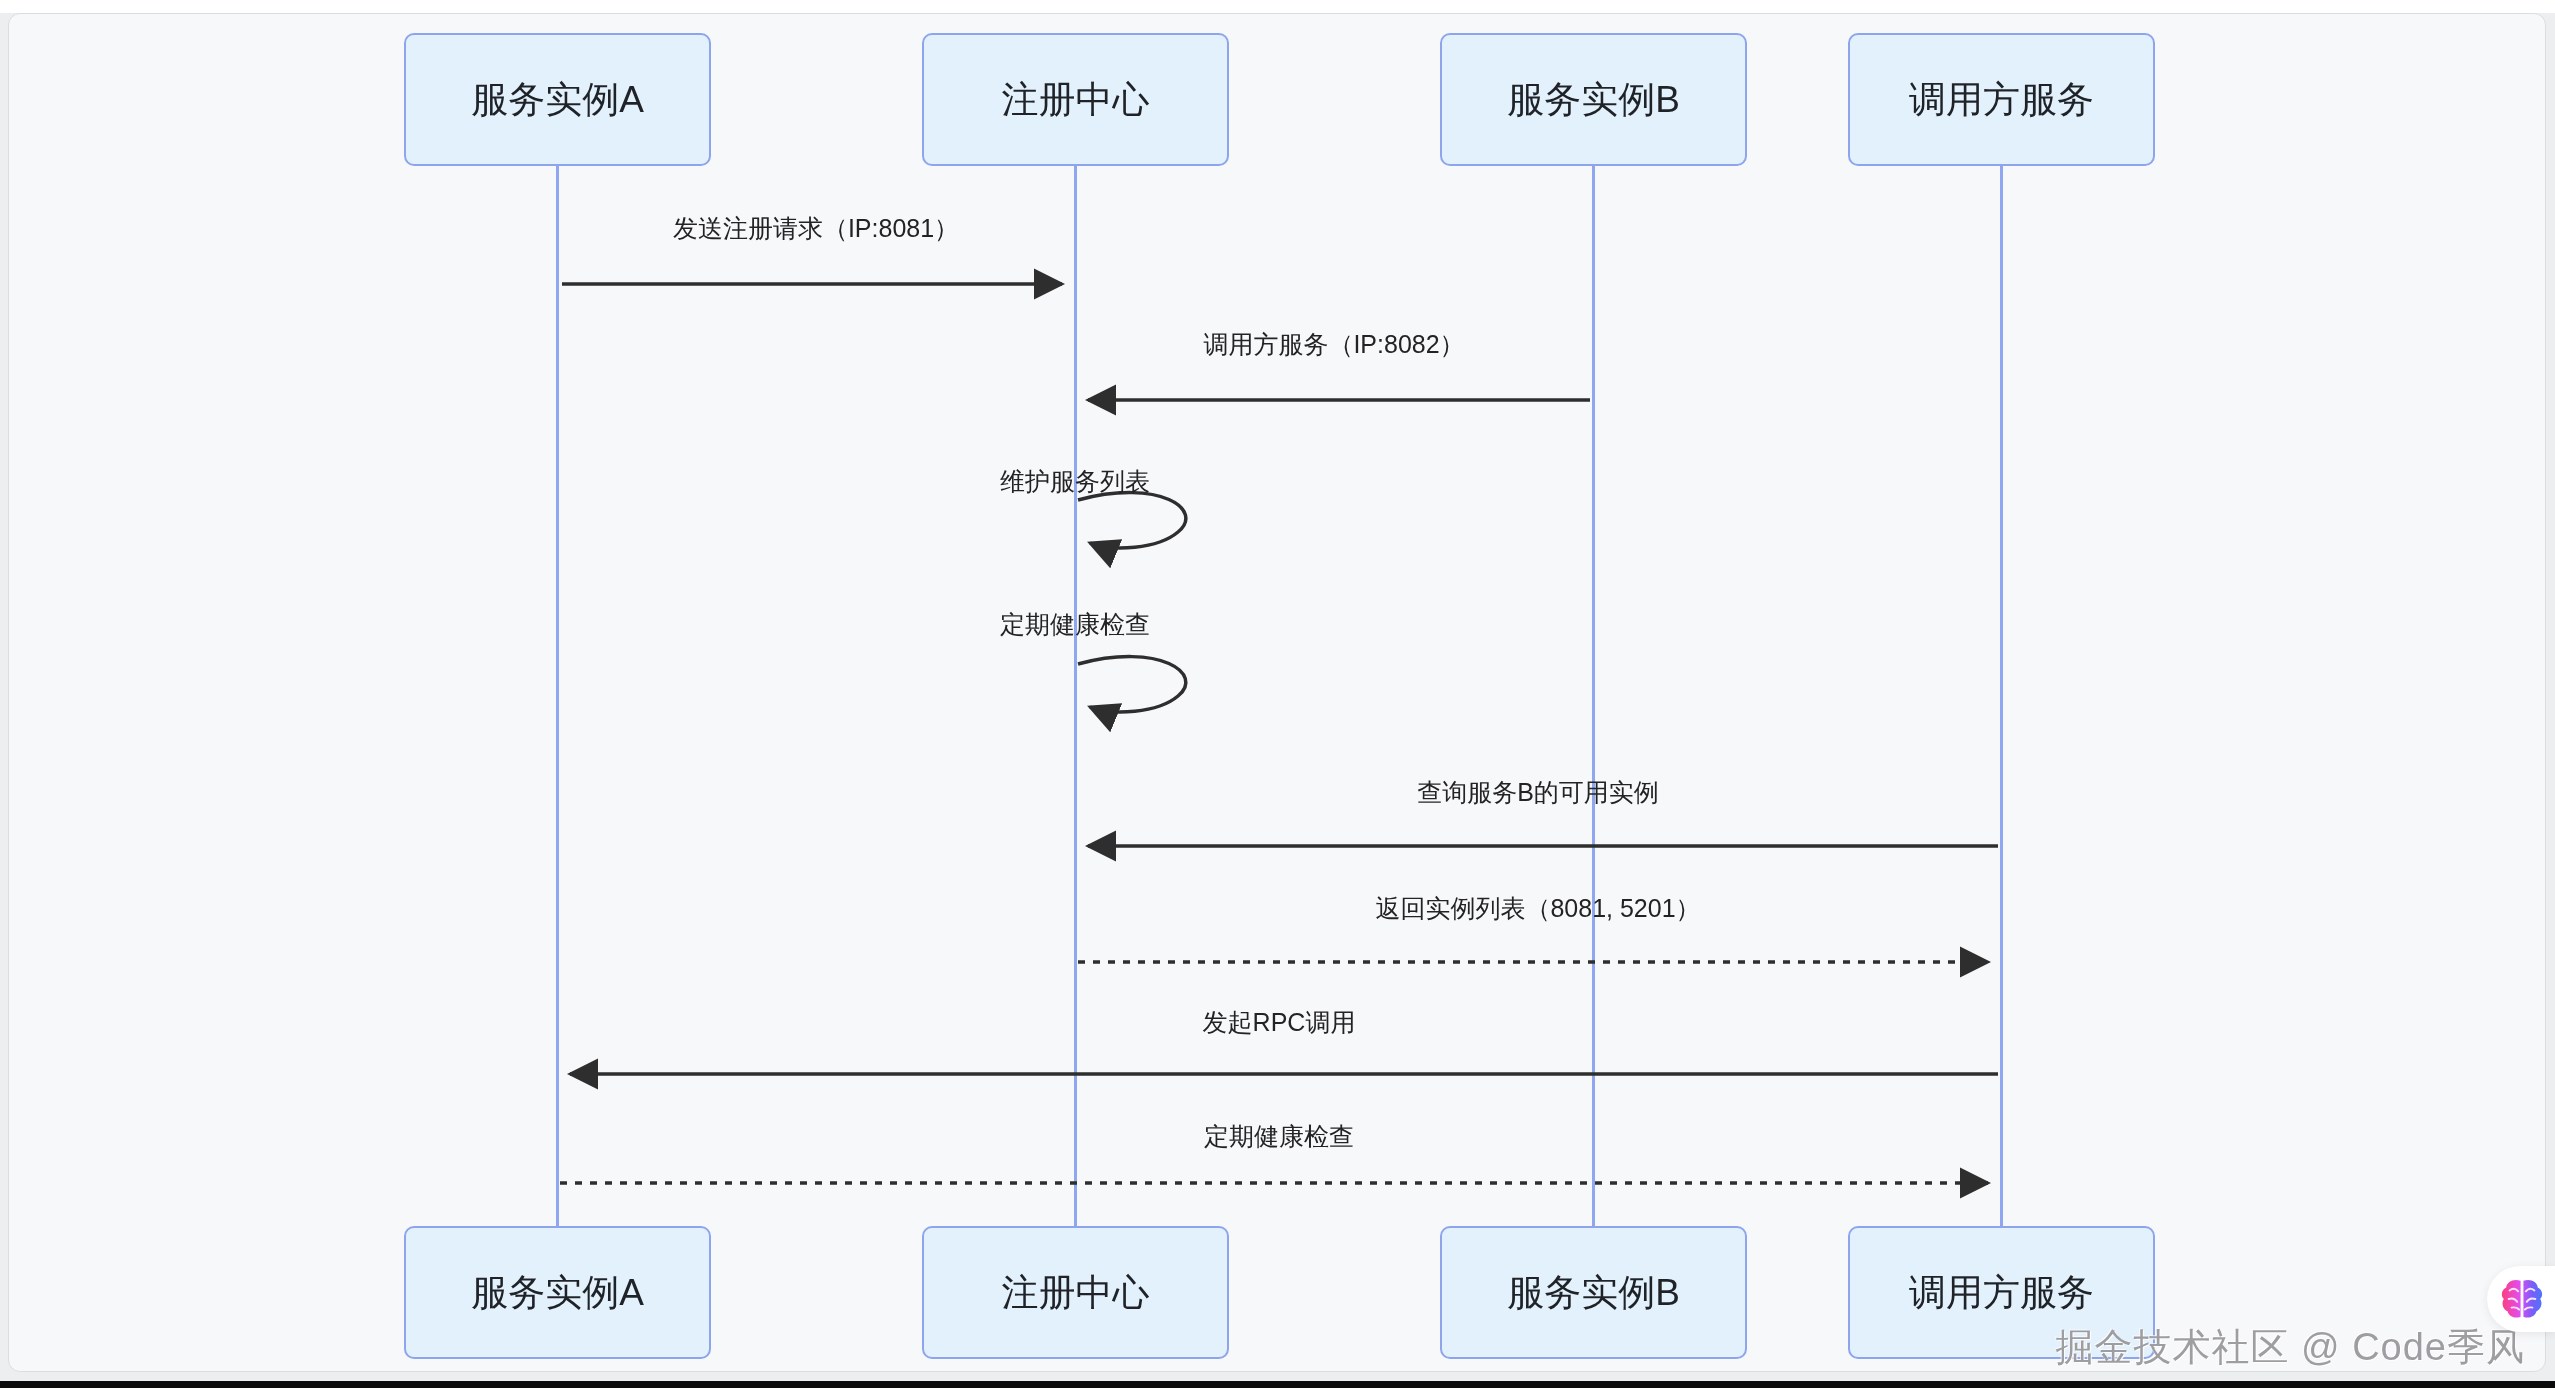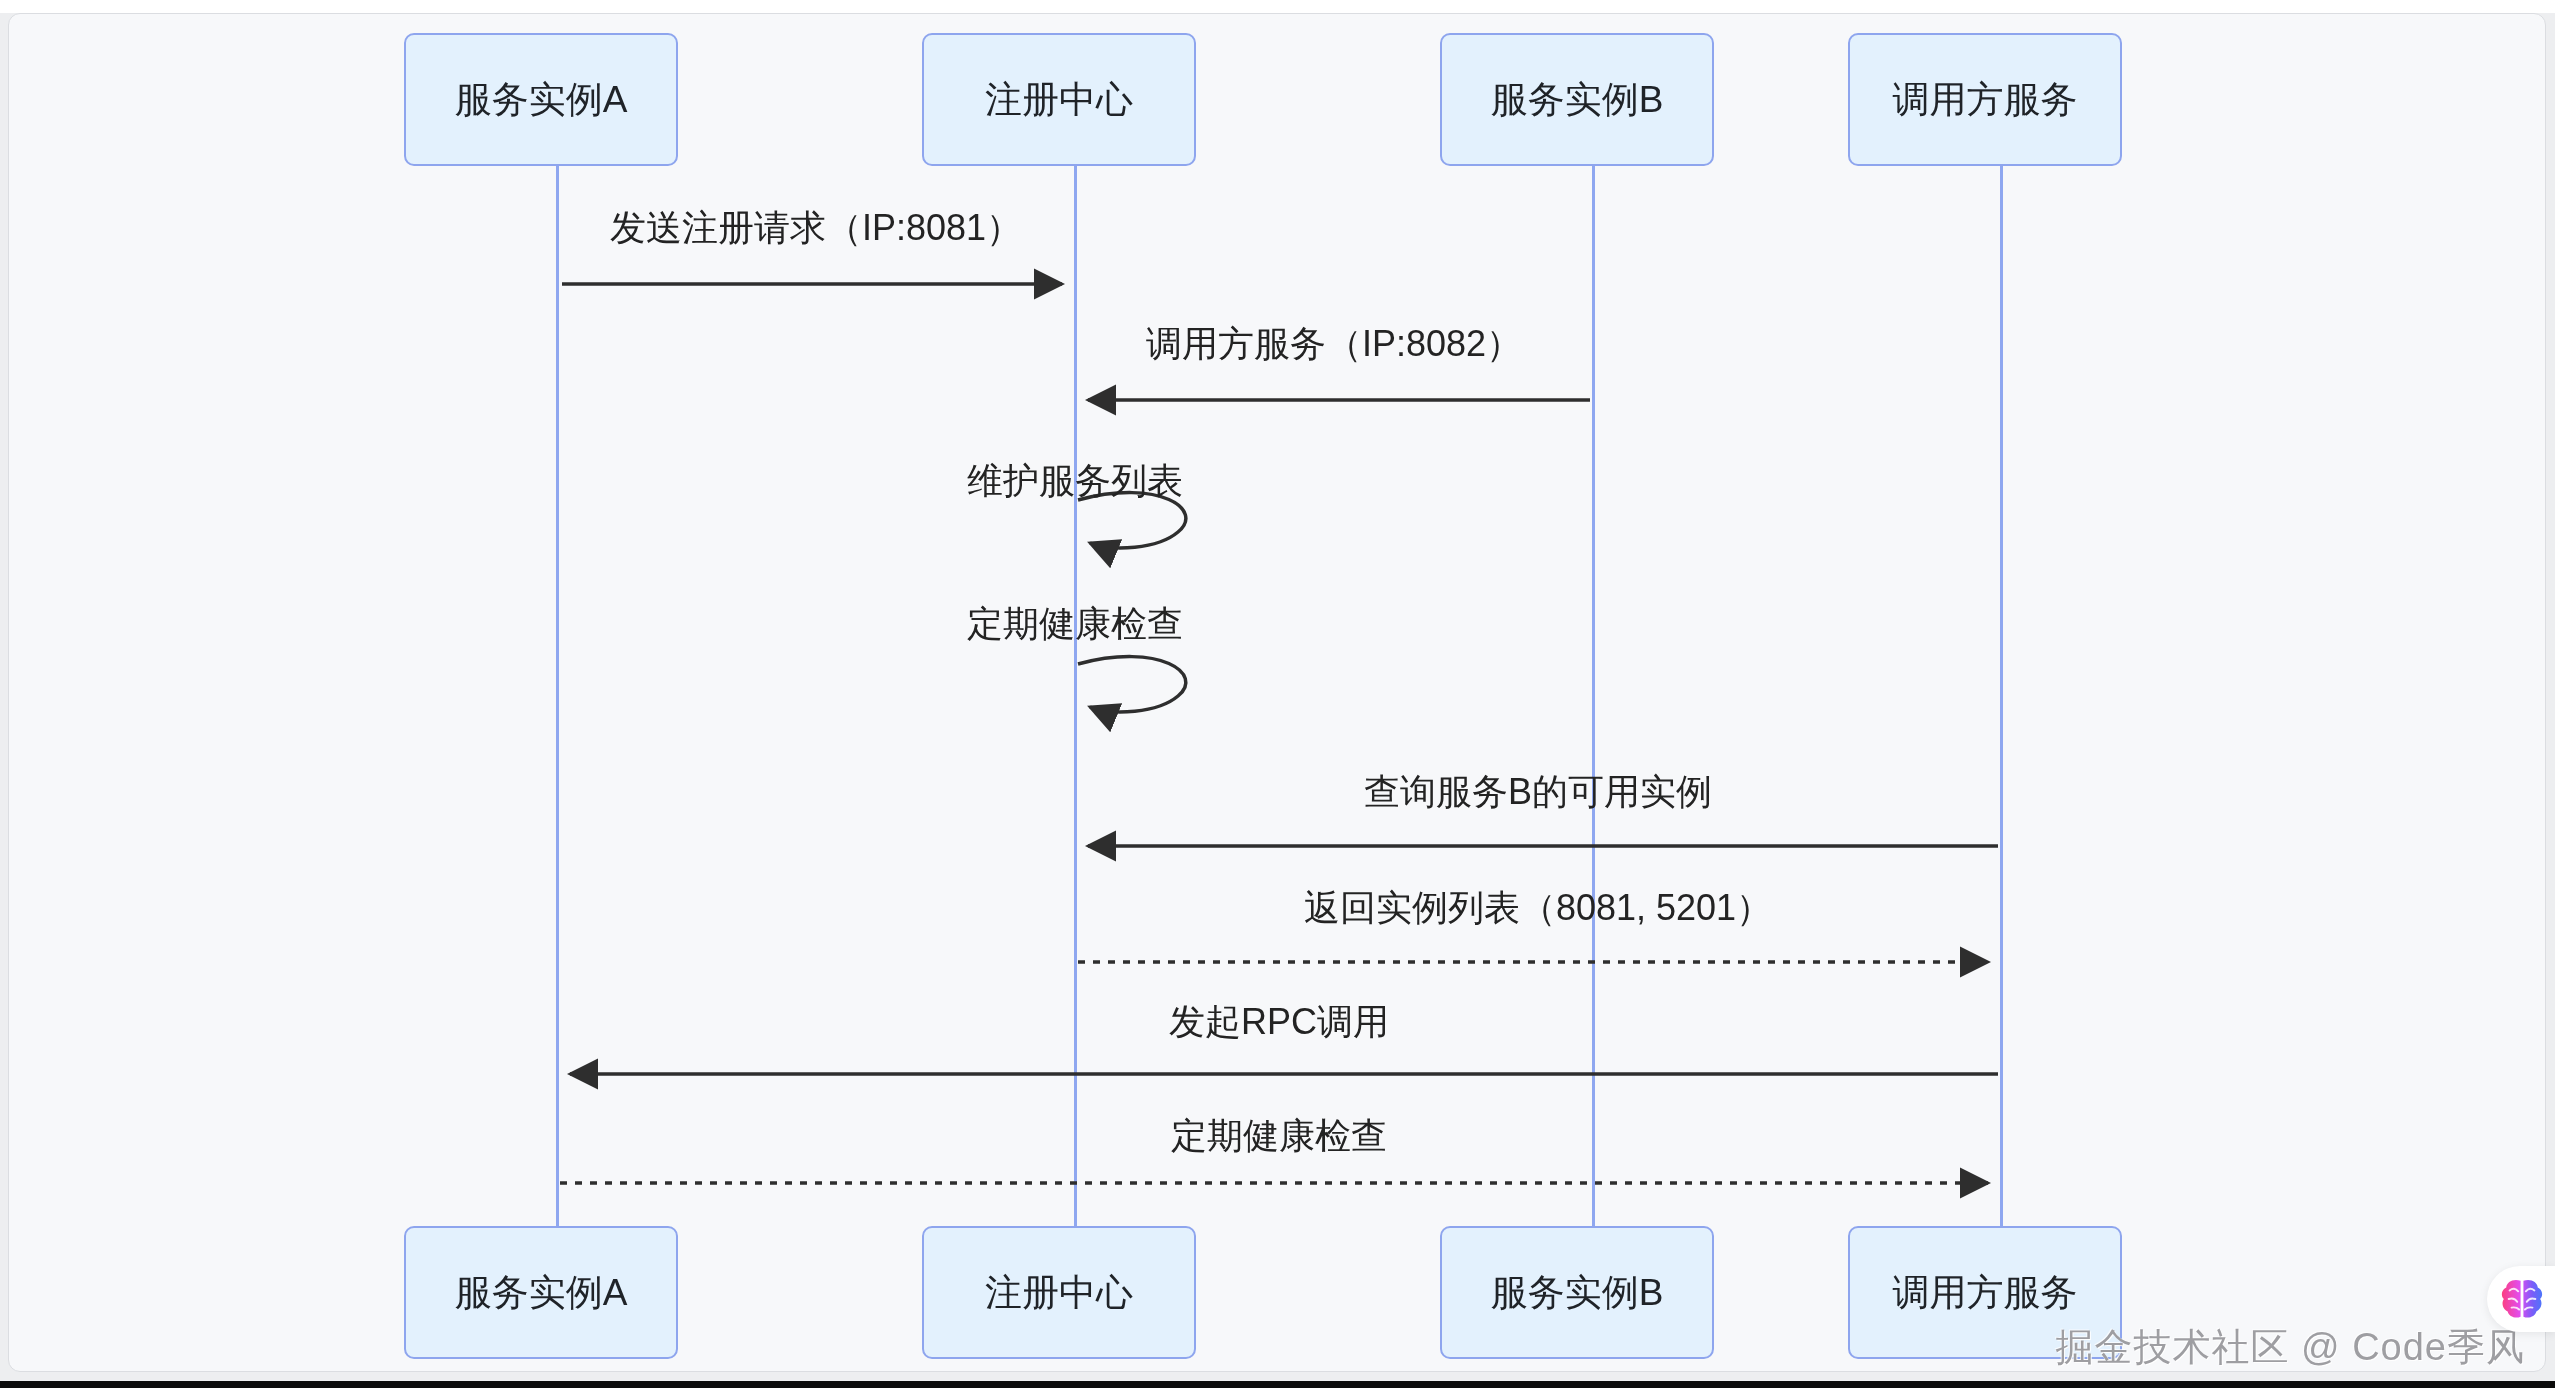--- a/index.html
+++ b/index.html
@@ -11,39 +11,39 @@
   }
   .top-strip{position:absolute;left:0;top:0;width:2555px;height:13px;background:#ffffff;}
   .canvas-panel{
     position:absolute;left:8px;top:13px;width:2538px;height:1359px;
     background:#F7F8FA;border:1px solid #DBDDE1;border-radius:12px;
     box-sizing:border-box;
   }
   .bottom-strip{position:absolute;left:0;top:1381px;width:2555px;height:7px;background:#0B0B0B;}
 
   .actor-box{
-    position:absolute;width:274px;height:133px;
+    position:absolute;width:307px;height:133px;
     background:#E3F1FD;border:2px solid #8EA5EE;border-radius:10px;
     box-sizing:border-box;
     display:flex;align-items:center;justify-content:center;
     font-size:37px;color:#1F2328;
   }
   .ax-a{left:404px}.ax-b{left:922px}.ax-c{left:1440px}.ax-d{left:1848px}
   .row-top{top:33px}.row-bottom{top:1226px}
 
   .lifeline{
     position:absolute;top:166px;height:1060px;width:3px;background:#8FA7F0;
   }
   .lf-a{left:556px}.lf-b{left:1074px}.lf-c{left:1592px}.lf-d{left:2000px}
 
   svg.arrows{position:absolute;left:0;top:0;width:2555px;height:1388px;pointer-events:none;}
 
   .msg-label{
     position:absolute;transform:translateX(-50%);
-    font-size:36px;color:#232323;white-space:nowrap;line-height:42px;
+    font-size:25px;color:#232323;white-space:nowrap;line-height:42px;
   }
   .ml-1{left:816px;top:207px}
   .ml-2{left:1334px;top:323px}
   .ml-3{left:1075px;top:460px}
   .ml-4{left:1075px;top:603px}
   .ml-5{left:1538px;top:771px}
   .ml-6{left:1538px;top:887px}
   .ml-7{left:1279px;top:1001px}
   .ml-8{left:1279px;top:1115px}
 

